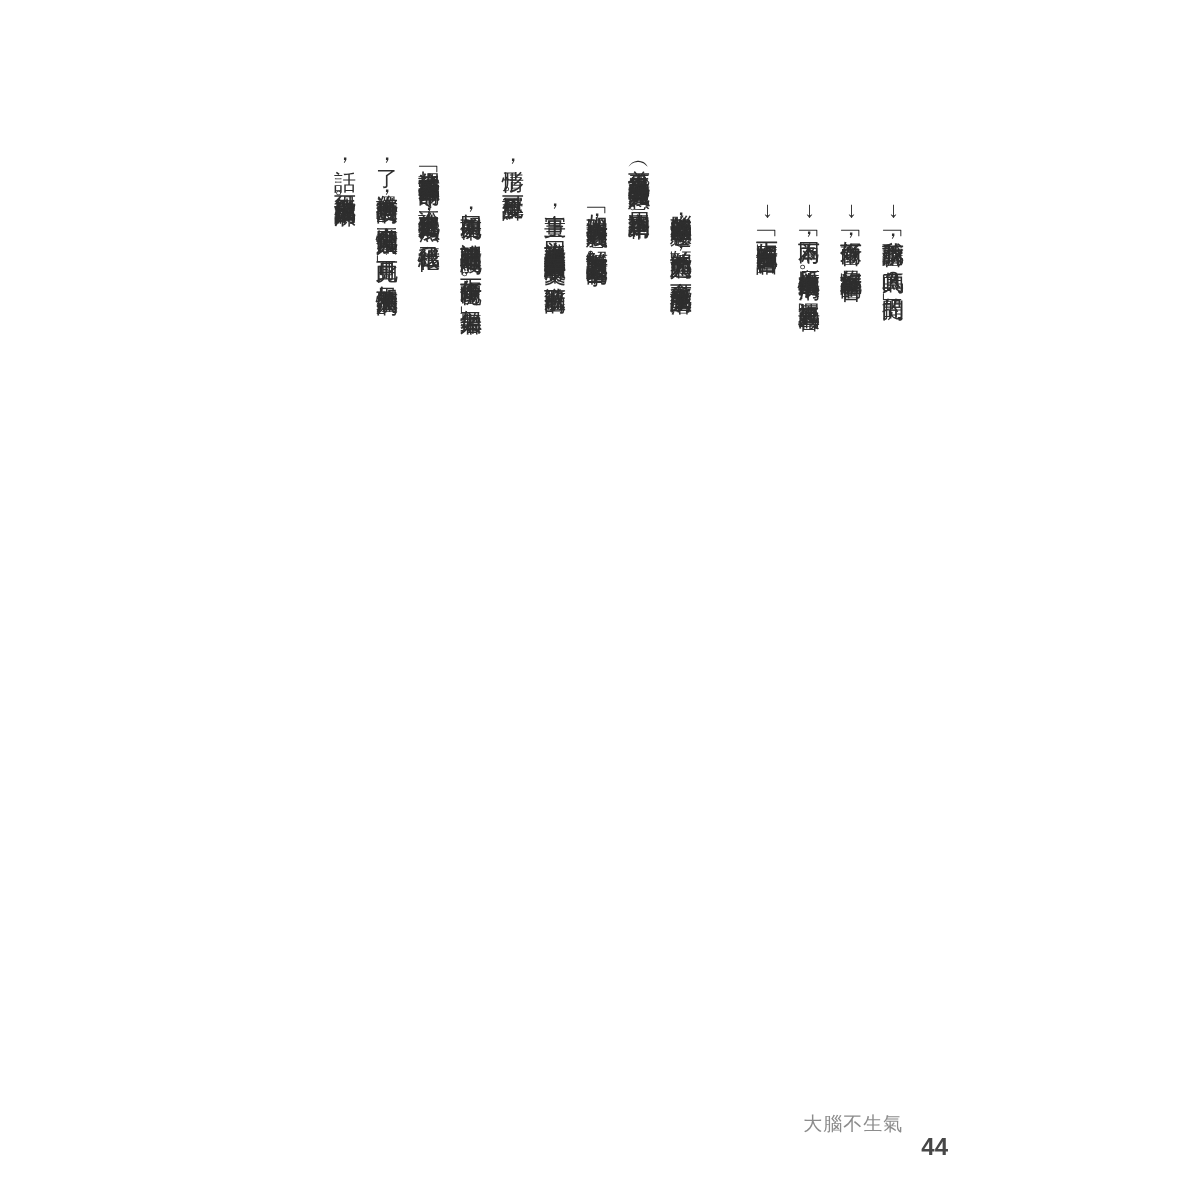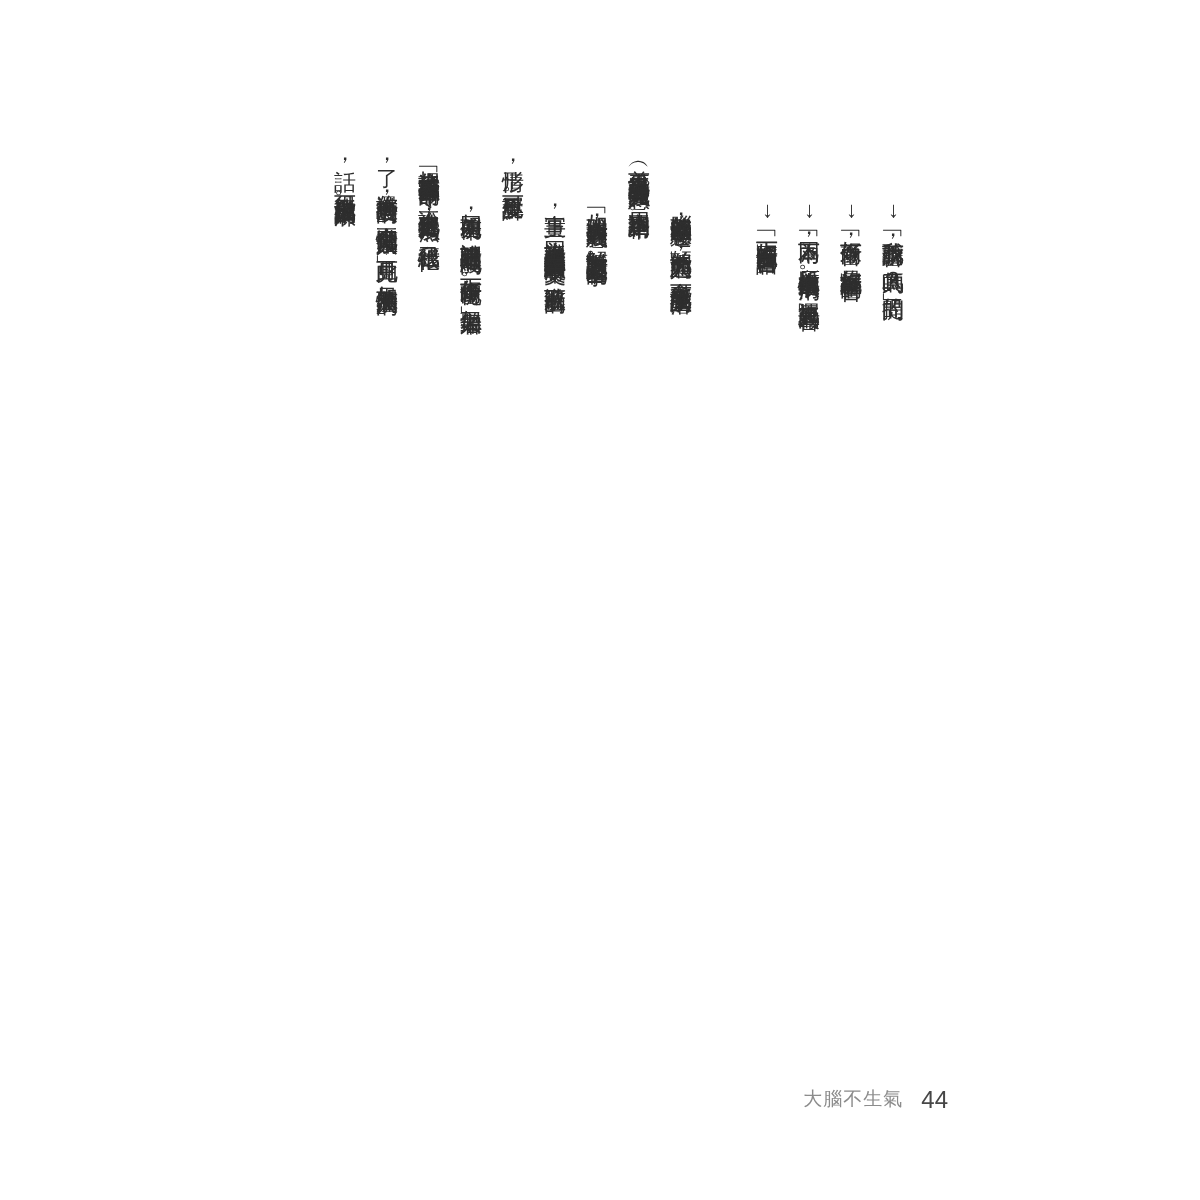--- a/index.html
+++ b/index.html
@@ -39,33 +39,34 @@
     margin-right: 44px; 
   }
   .arrow {
     text-orientation: upright;
   }
   .footer {
     position: absolute;
     top: 1086px;
     right: 252px;
     display: flex;
-    align-items: flex-start;
+    align-items: center;
     gap: 18px;
     font-family: "Liberation Sans", "DejaVu Sans", sans-serif;
   }
   .footer-title {
     font-size: 19px;
     color: #8c8c8c;
     letter-spacing: 1px;
   }
   .footer-page {
     font-size: 24px;
-    font-weight: 400;
+    font-weight: 700;
     color: #474747;
+    margin-top: 47px;
   }
 </style>
 </head>
 <body>
 
 <div class="page">
 
   <main class="text-block">
 
   <p class="vline indent"><span class="arrow">↓</span><span>「我聽說會下雨，真的嗎？」的提問</span></p>

